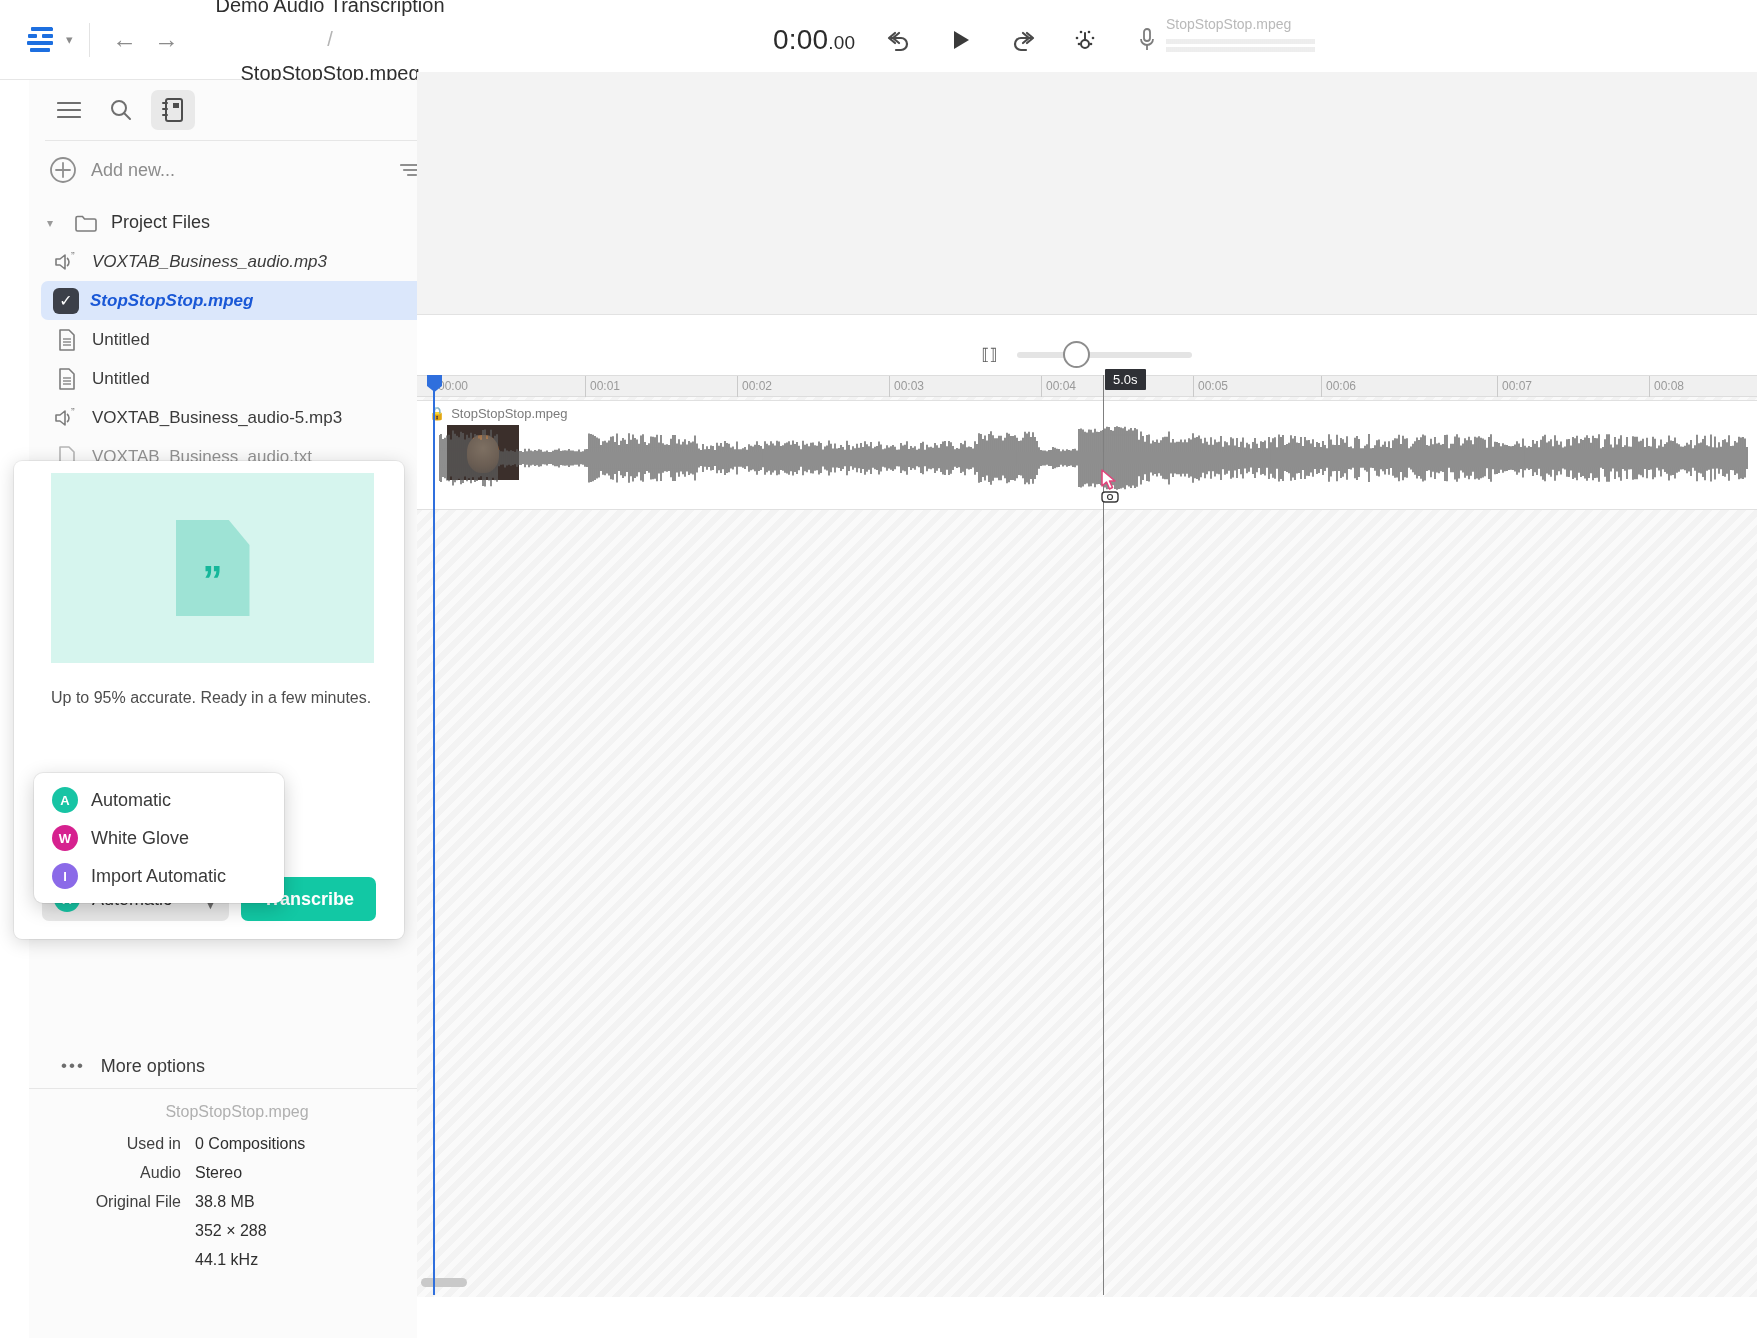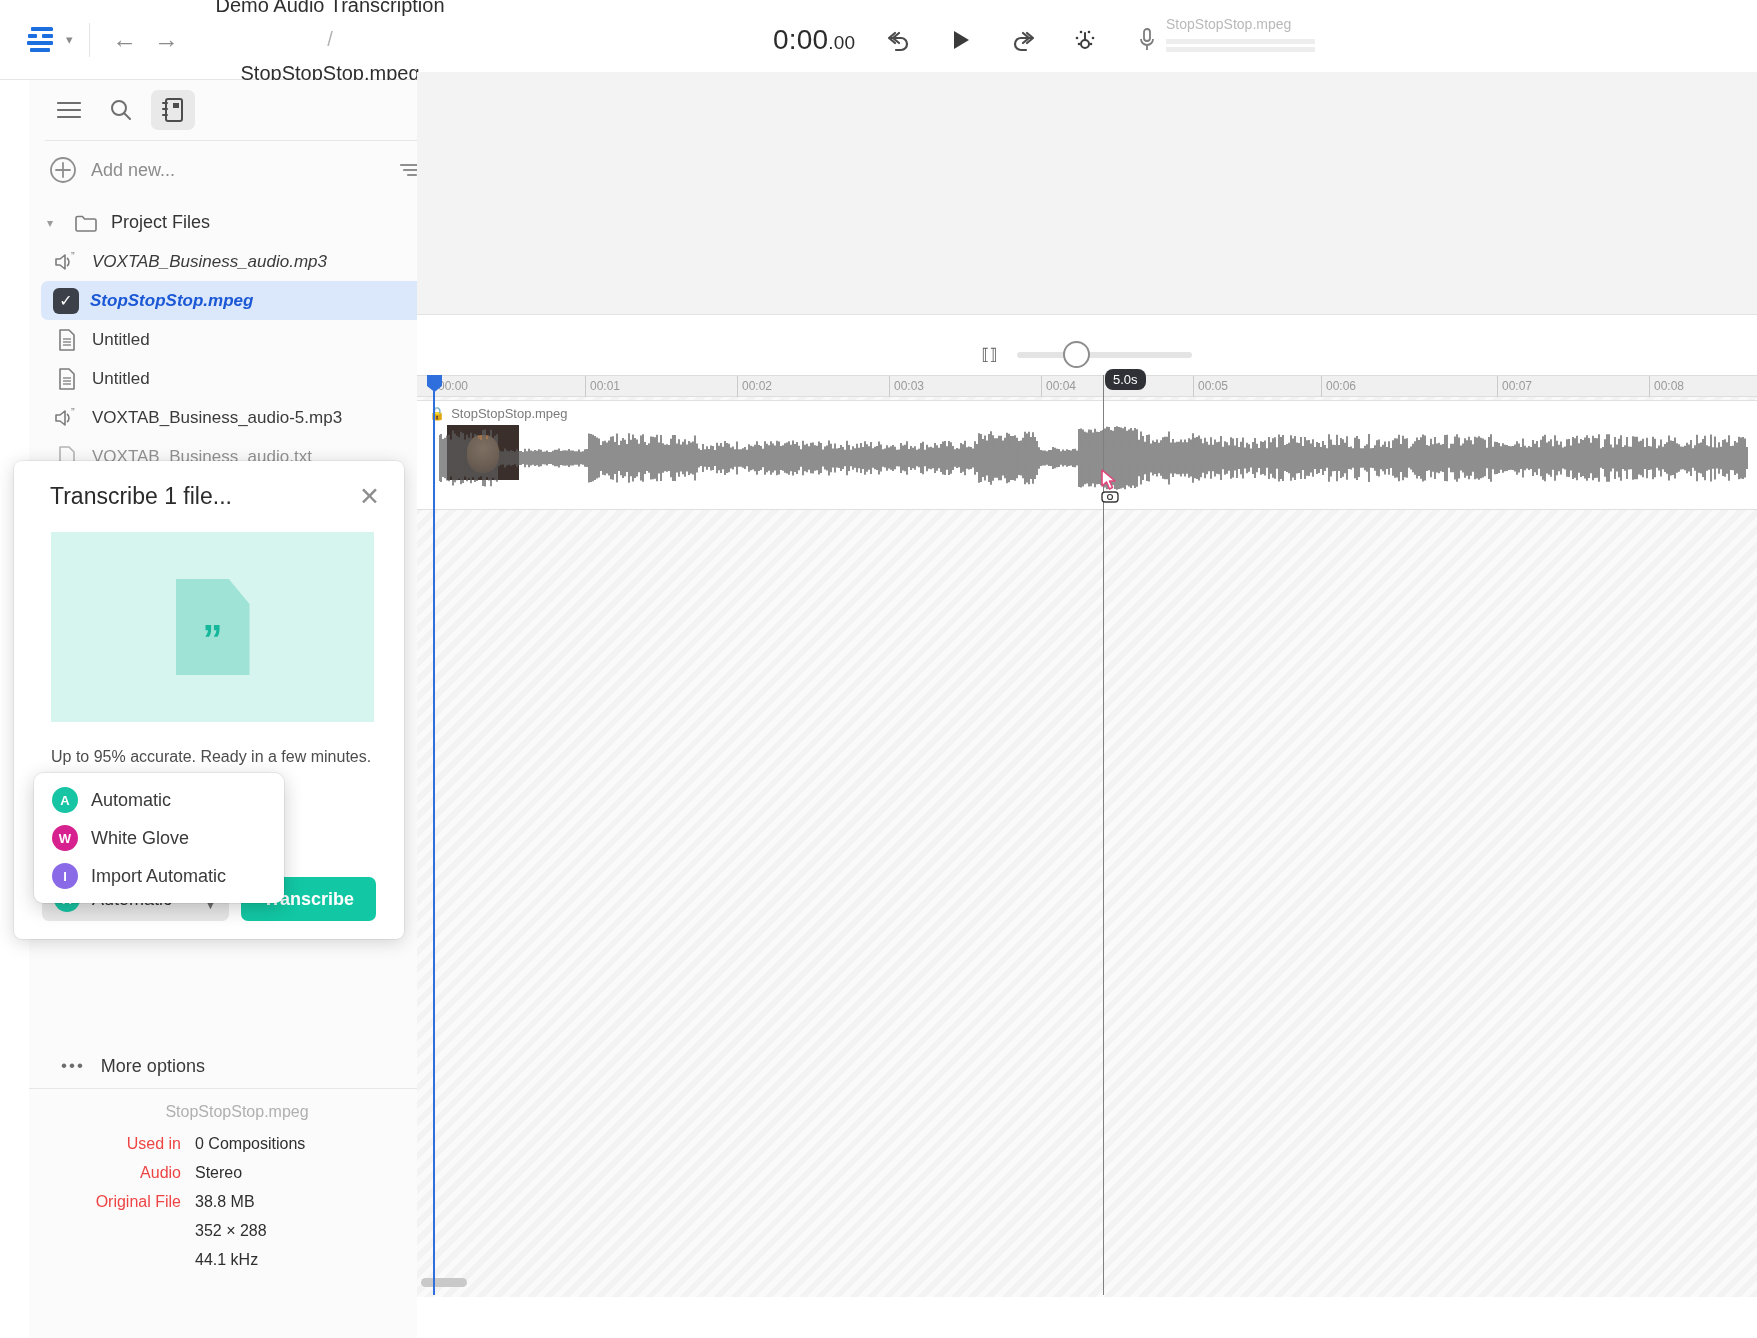--- a/index.html
+++ b/index.html
@@ -154,21 +154,21 @@
     display: flex; align-items: center; gap: 16px; padding-left: 32px; cursor: pointer;
   }
   .dots { color: #6d6d6d; letter-spacing: 2px; font-size: 17px; }
   .more-label { font-size: 18px; color: #3a3a3a; }
   .meta-sep { position: absolute; left: 0; top: 1008px; width: 416px; height: 1px; background: #e6e6e6; }
   .meta {
     position: absolute; left: 0; top: 1020px; width: 416px; font-size: 16px; line-height: 24px;
   }
   .meta-file { text-align: center; color: #b0b0b0; padding-bottom: 8px; }
   .meta-row { display: flex; margin-bottom: 5px; }
-  .meta-key { width: 166px; text-align: right; color: #ef4444; padding-right: 14px; }
+  .meta-key { width: 166px; text-align: right; color: #404040; padding-right: 14px; }
   .meta-val { color: #2f2f2f; }
 
   
   .canvas {
     position: absolute; left: 417px; top: 72px; width: 1340px; height: 1266px; background: #fff;
   }
   .preview-area {
     position: absolute; left: 0; top: 0; width: 1340px; height: 243px; background: #f3f3f3;
     border-bottom: 1px solid #e2e2e2;
   }
@@ -216,21 +216,21 @@
     position: absolute; left: 686px; top: 303px; width: 1px; height: 920px; background: #7f7f7f;
   }
   .start-marker { position: absolute; left: 10px; top: 303px; width: 14px; height: 920px; }
   .start-marker .line { position: absolute; left: 6px; top: 0; width: 2px; height: 920px; background: #2f6fdd; }
   .start-marker .flag {
     position: absolute; left: 0; top: 0; width: 15px; height: 17px; background: #2f6fdd;
     clip-path: polygon(0 0, 100% 0, 100% 65%, 50% 100%, 0 65%);
   }
   .time-badge {
     position: absolute; left: 688px; top: 297px; background: #2f3136; color: #fff;
-    font-size: 13px; padding: 3px 8px; border-radius: 8px;
+    font-size: 13px; padding: 3px 8px; border-radius: 1px;
   }
   .cursor-arrow { position: absolute; left: 683px; top: 396px; }
   .hbar {
     position: absolute; left: 4px; bottom: 10px; width: 46px; height: 9px;
     background: #c9c9c9; border-radius: 5px; cursor: pointer;
   }
 </style>
 </head>
 <body>
 
@@ -612,24 +612,20 @@
         <span class="meta-val">352 × 288</span>
       </div>
       <div class="meta-row">
         <span class="meta-key"></span>
         <span class="meta-val">44.1 kHz</span>
       </div>
     </div>
   </div>
 
   <div class="dialog">
-    <div class="dlg-head">
-      <div class="dlg-title">Transcribe 1 file...</div>
-      <div class="dlg-close">✕</div>
-    </div>
     <div class="dlg-art">
       <div class="doc-shape">
         <div class="body"></div>
         <div class="quote">”</div>
       </div>
     </div>
     <div class="dlg-note">Up to 95% accurate. Ready in a few minutes.</div>
 
     <div class="dlg-bottom">
       <div class="select-box">

